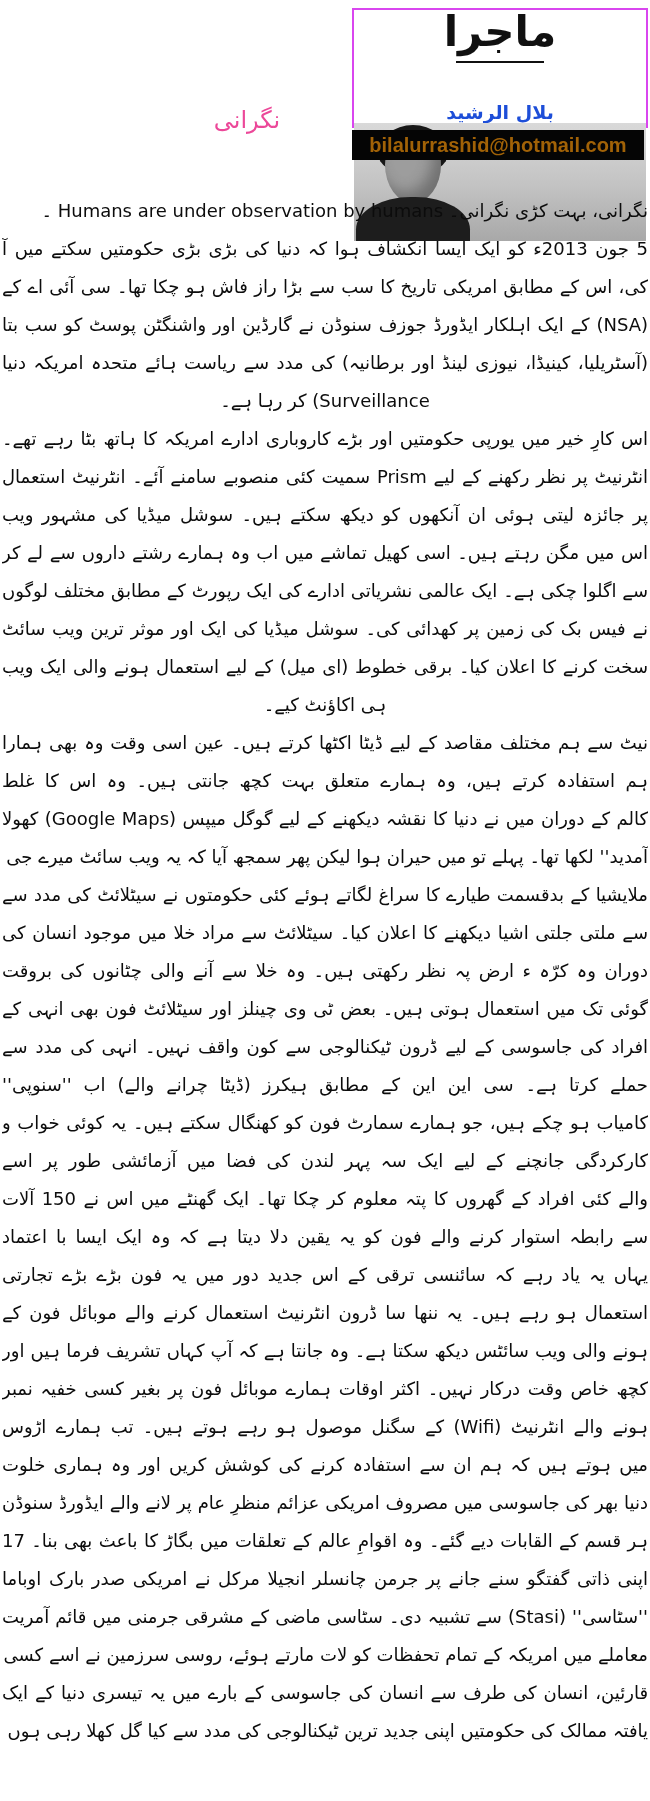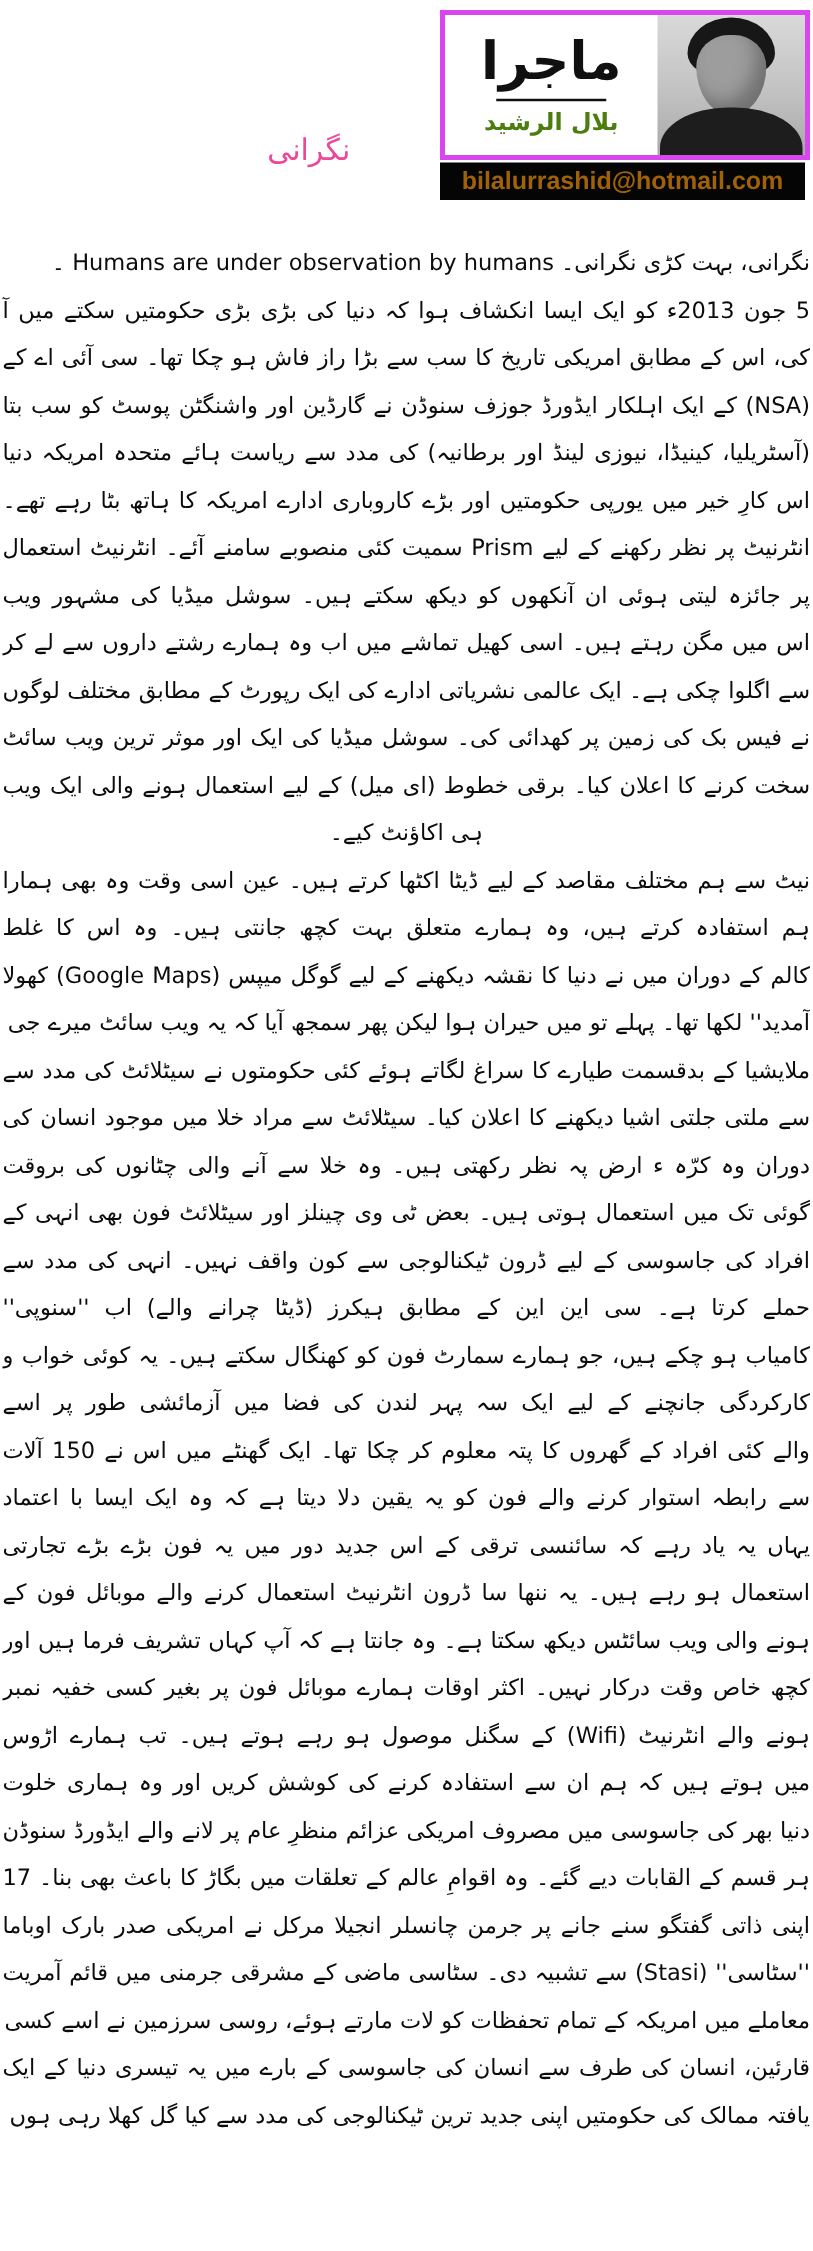--- a/index.html
+++ b/index.html
@@ -7,33 +7,33 @@
     position:relative;
     width:650px;height:1801px;
     background:#ffffff;
     overflow:hidden;
     font-family:"DejaVu Sans",sans-serif;
     color:#0c0c0c;
   }
   
   .masthead{
     position:absolute;left:352px;top:8px;width:296px;height:120px;
-    background:#ffffff;border:4px solid #d946ef;box-sizing:border-box;
-    display:flex;flex-direction:row;
+    background:#ffffff;border:2px solid #d946ef;box-sizing:border-box;
+    display:flex;flex-direction:column;
   }
   .masthead-text{
     flex:1 1 auto;display:flex;flex-direction:column;
     align-items:center;justify-content:center;direction:rtl;
   }
   .column-name{
     font-size:42px;font-weight:bold;line-height:1.05;
     color:#101010;letter-spacing:-1px;
   }
   .masthead-rule{width:88px;height:2px;background:#101010;margin:7px 0 6px 0;}
-  .author-name{font-size:19px;font-weight:bold;color:#4d7c0f;}
+  .author-name{font-size:19px;font-weight:bold;color:#1d4ed8;margin-top:32px;}
   .photo{
     position:relative;flex:0 0 118px;height:100%;
     background:linear-gradient(180deg,#d9d9d9 0%,#c2c2c2 55%,#a8a8a8 100%);
     overflow:hidden;
   }
   .photo .hair{
     position:absolute;left:24px;top:2px;width:70px;height:48px;
     background:#171717;border-radius:50% 50% 42% 42%/60% 60% 40% 40%;
   }
   .photo .face{
@@ -95,20 +95,21 @@
   <div class="email-bar">bilalurrashid@hotmail.com</div>
 
   <div class="article-title">نگرانی</div>
 
   <div class="article">
       <div class="line right">نگرانی، بہت کڑی نگرانی۔ Humans are under observation by humans ۔</div>
       <div class="line justify">5 جون 2013ء کو ایک ایسا انکشاف ہوا کہ دنیا کی بڑی بڑی حکومتیں سکتے میں آ گئیں۔ پینٹا گان نے بعد میں جو وضاحت جاری</div>
       <div class="line justify">کی، اس کے مطابق امریکی تاریخ کا سب سے بڑا راز فاش ہو چکا تھا۔ سی آئی اے کے تحت کام کرنے والی نیشنل سکیورٹی ایجنسی</div>
       <div class="line justify">(NSA) کے ایک اہلکار ایڈورڈ جوزف سنوڈن نے گارڈین اور واشنگٹن پوسٹ کو سب بتا ڈالا تھا۔ یہ کہ دوسری چار حکومتوں</div>
       <div class="line justify">(آسٹریلیا، کینیڈا، نیوزی لینڈ اور برطانیہ) کی مدد سے ریاست ہائے متحدہ امریکہ دنیا بھر کی خفیہ نگرانی (Global</div>
+      <div class="line center">Surveillance) کر رہا ہے۔</div>
       <div class="line justify">اس کارِ خیر میں یورپی حکومتیں اور بڑے کاروباری ادارے امریکہ کا ہاتھ بٹا رہے تھے۔ ٹیلی فون اور انٹرنیٹ سے ڈیٹا اکٹھا ہو رہا تھا۔</div>
       <div class="line justify">انٹرنیٹ پر نظر رکھنے کے لیے Prism سمیت کئی منصوبے سامنے آئے۔ انٹرنیٹ استعمال کرنے والی افراد ذرا غور کریں تو وہ خفیہ طور</div>
       <div class="line justify">پر جائزہ لیتی ہوئی ان آنکھوں کو دیکھ سکتے ہیں۔ سوشل میڈیا کی مشہور ویب سائٹ ''فیس بک'' پر یہ سب اس قدر دلچسپ ہے کہ گھنٹوں</div>
       <div class="line justify">اس میں مگن رہتے ہیں۔ اسی کھیل تماشے میں اب وہ ہمارے رشتے داروں سے لے کر گہرے دوستوں تک کے نام تو ہم</div>
       <div class="line justify">سے اگلوا چکی ہے۔ ایک عالمی نشریاتی ادارے کی ایک رپورٹ کے مطابق مختلف لوگوں کے روابط جاننے کے لیے نیشنل سکیورٹی ایجنسی</div>
       <div class="line justify">نے فیس بک کی زمین پر کھدائی کی۔ سوشل میڈیا کی ایک اور موثر ترین ویب سائٹ ٹوئٹر نے اس چوری سے بچنے کے لیے اپنی سکیورٹی</div>
       <div class="line justify">سخت کرنے کا اعلان کیا۔ برقی خطوط (ای میل) کے لیے استعمال ہونے والی ایک ویب سائٹ جی میل (G Mail) نے بھی ایسے</div>
       <div class="line center">ہی اکاؤنٹ کیے۔</div>
       <div class="line justify">نیٹ سے ہم مختلف مقاصد کے لیے ڈیٹا اکٹھا کرتے ہیں۔ عین اسی وقت وہ بھی ہمارا ڈیٹا اکٹھا کر رہا ہوتا ہے۔ جن ویب سائٹس سے</div>
       <div class="line justify">ہم استفادہ کرتے ہیں، وہ ہمارے متعلق بہت کچھ جانتی ہیں۔ وہ اس کا غلط استعمال کریں یا نہیں، یہ ایک الگ بات ہے۔ اپنے ایک</div>

